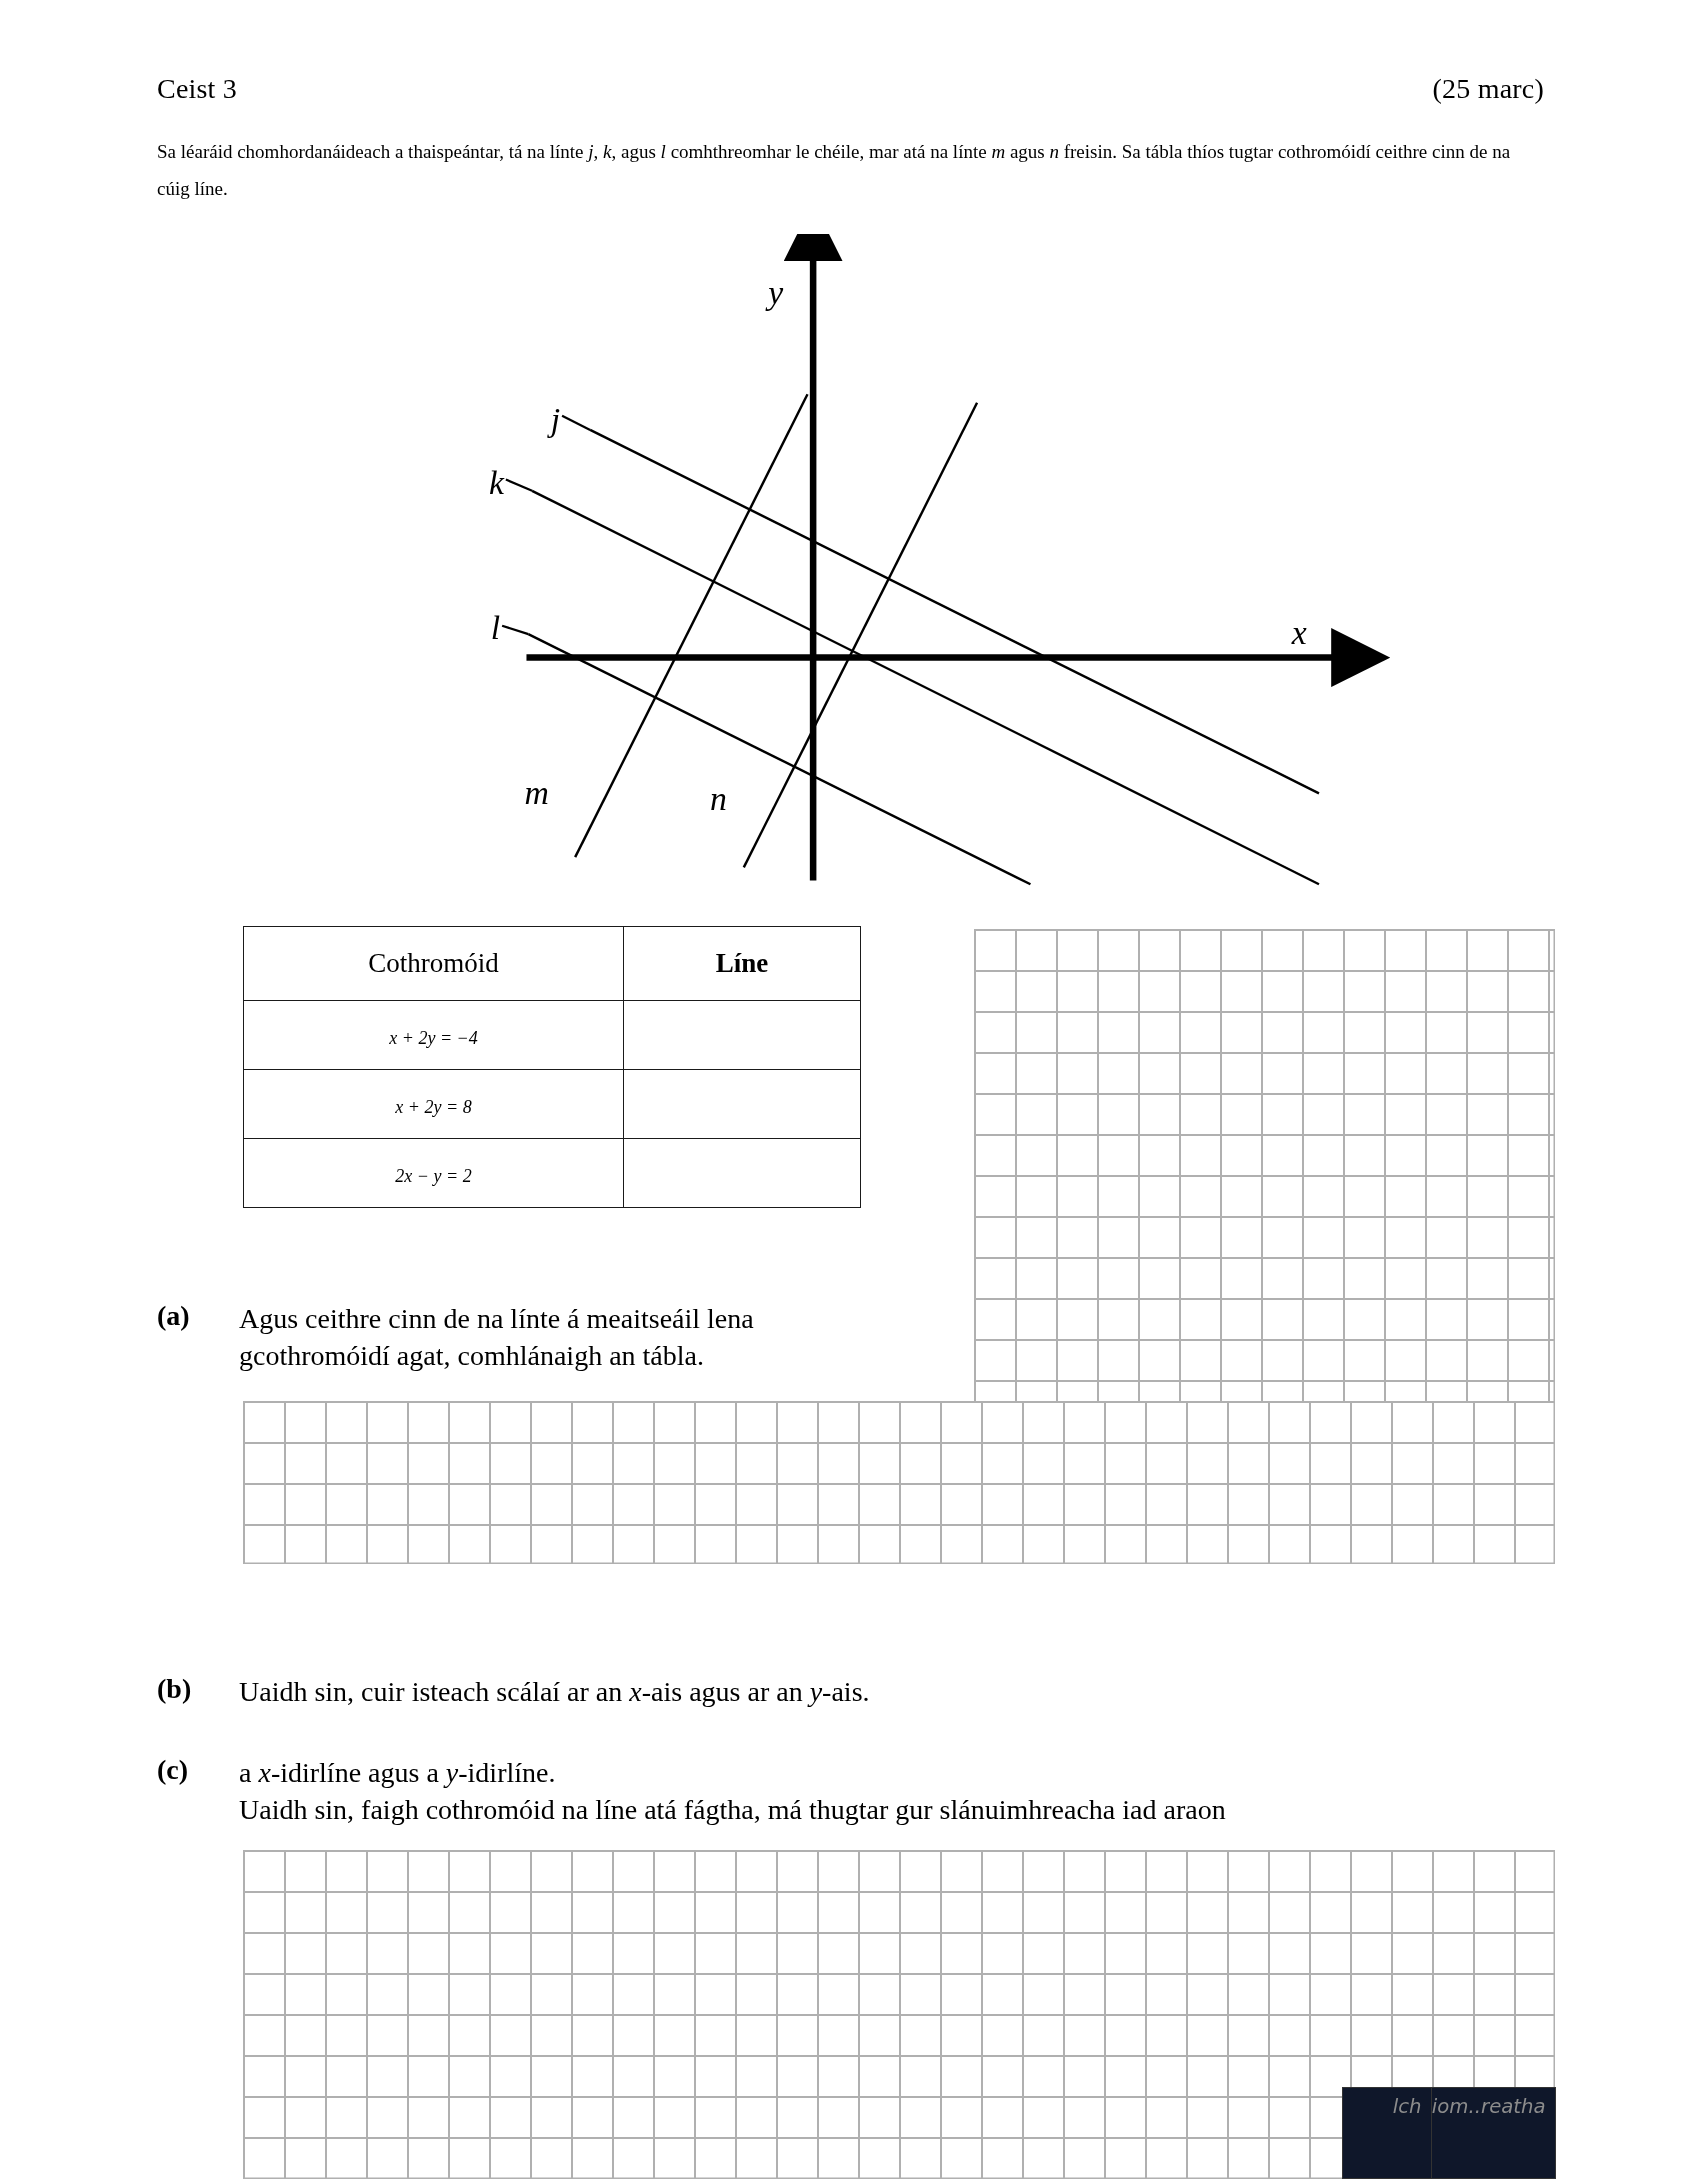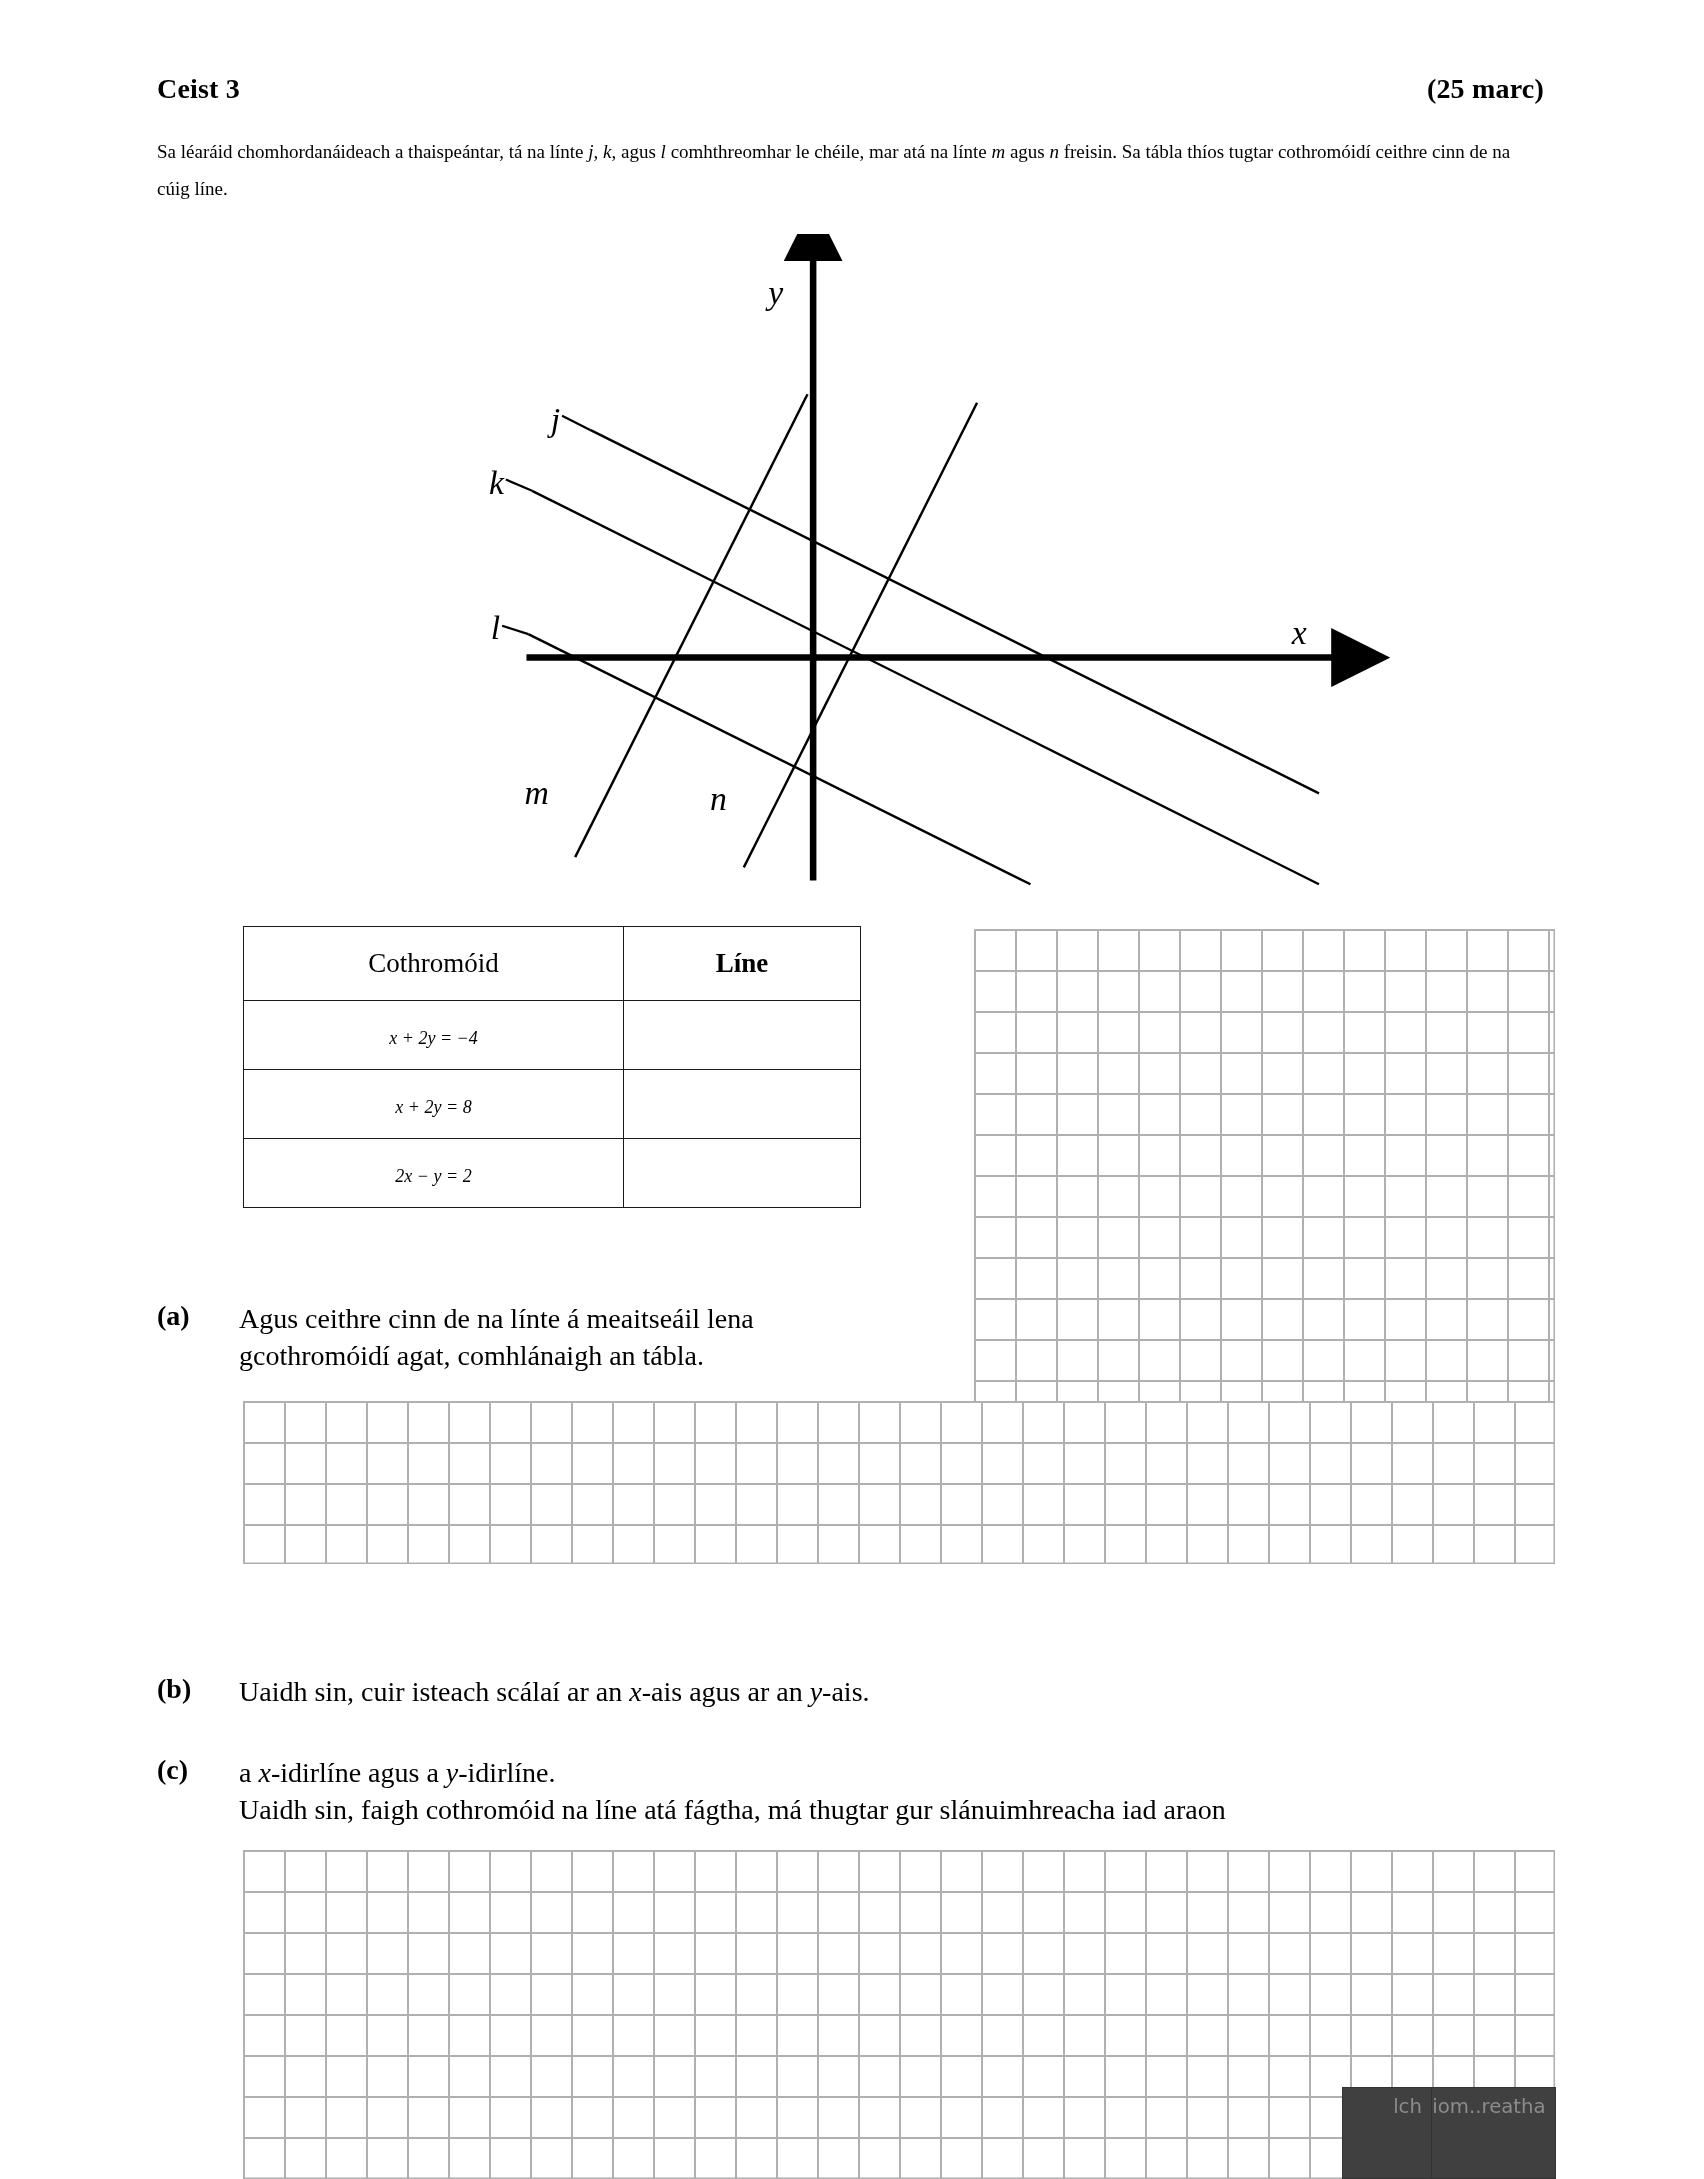--- a/index.html
+++ b/index.html
@@ -21,21 +21,21 @@
     position: absolute;
     left: 157px;
     top: 73px;
     width: 1387px;
     display: flex;
     justify-content: space-between;
     align-items: baseline;
   }
   .hdr-text {
     font-size: 28px;
-    font-weight: bold;
+    font-weight: normal;
     letter-spacing: 0.2px;
   }
 
   
   #intro {
     position: absolute;
     left: 157px;
     top: 133px;
     width: 1377px;
     font-size: 19px;
@@ -132,21 +132,22 @@
   
   #footer-box {
     position: absolute;
     left: 1342px;
     top: 2087px;
     width: 214px;
     height: 92px;
     display: flex;
     border: 1.5px solid #333333;
     box-sizing: border-box;
-    background: #404040;
+    background: #0f172a;
+    font-style: italic;
   }
   #footer-box .fcell {
     flex: 1 1 50%;
     box-sizing: border-box;
     padding: 6.6px 9.4px 0 0;
     text-align: right;
     font-family: "DejaVu Sans", "Liberation Sans", sans-serif;
     font-size: 19.7px;
     color: #8c8c8c;
   }

